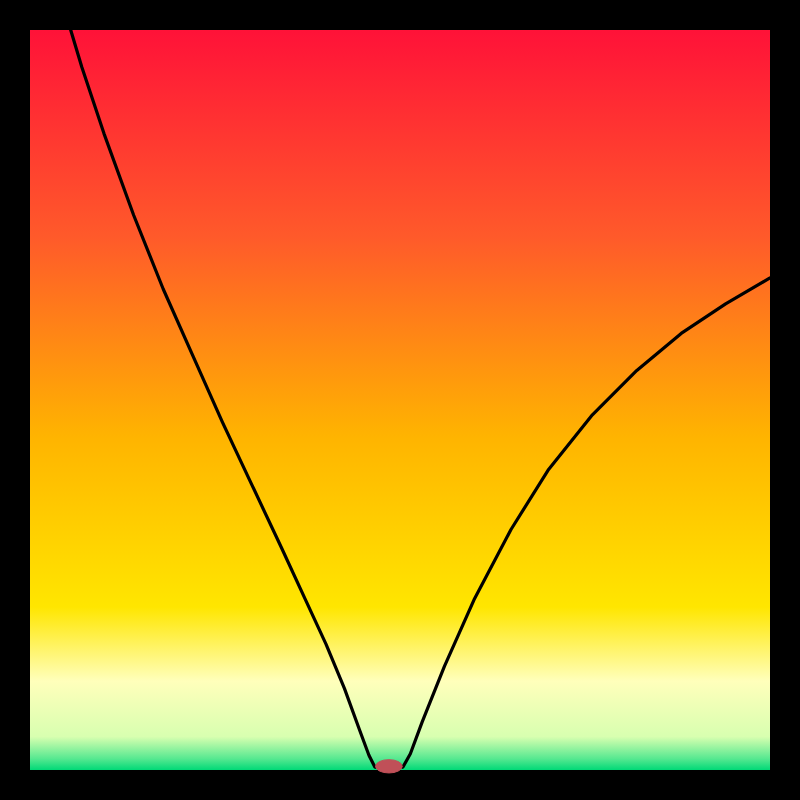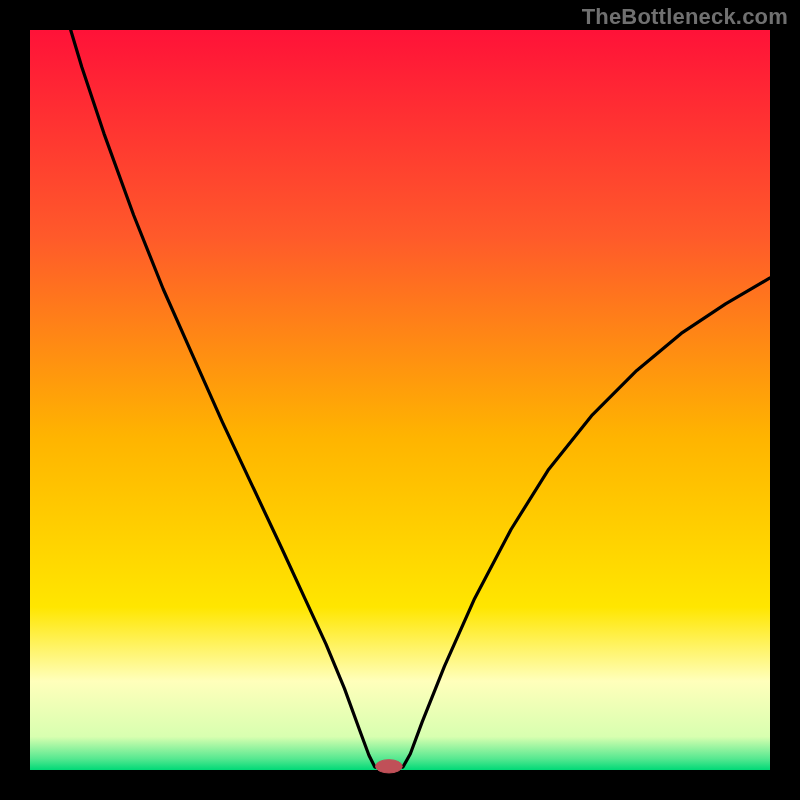--- a/index.html
+++ b/index.html
@@ -30,21 +30,20 @@
   svg {
     position: absolute;
     left: 0;
     top: 0;
   }
 </style>
 </head>
 <body>
 <div class="frame">
 
-  <div class="watermark">TheBottleneck.com</div>
 
   <svg id="chart-svg" width="800" height="800" viewBox="0 0 800 800">
       <defs>
         <linearGradient id="bg-grad" x1="0" y1="0" x2="0" y2="1">
           <stop offset="0%" stop-color="#ff1238"></stop>
           <stop offset="28.000000000000004%" stop-color="#ff5a2a"></stop>
           <stop offset="55.00000000000001%" stop-color="#ffb400"></stop>
           <stop offset="78%" stop-color="#ffe600"></stop>
           <stop offset="88%" stop-color="#ffffbb"></stop>
           <stop offset="95.5%" stop-color="#d8ffb0"></stop>

